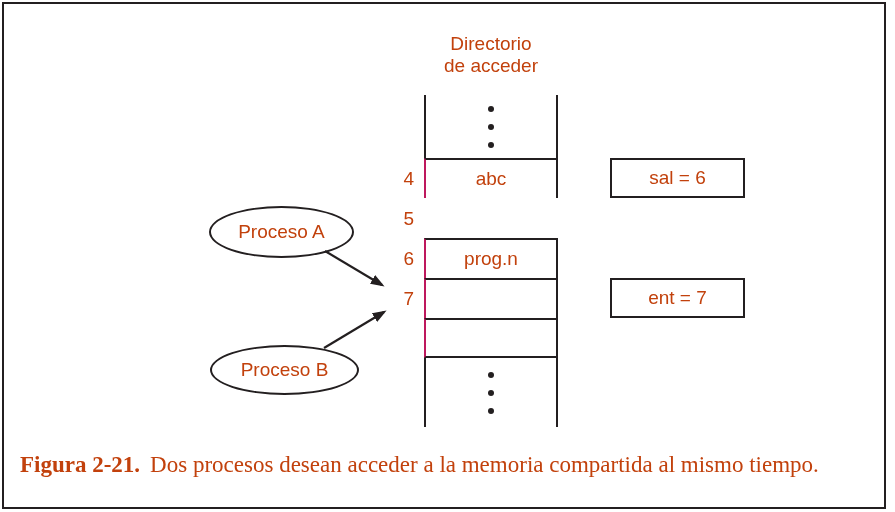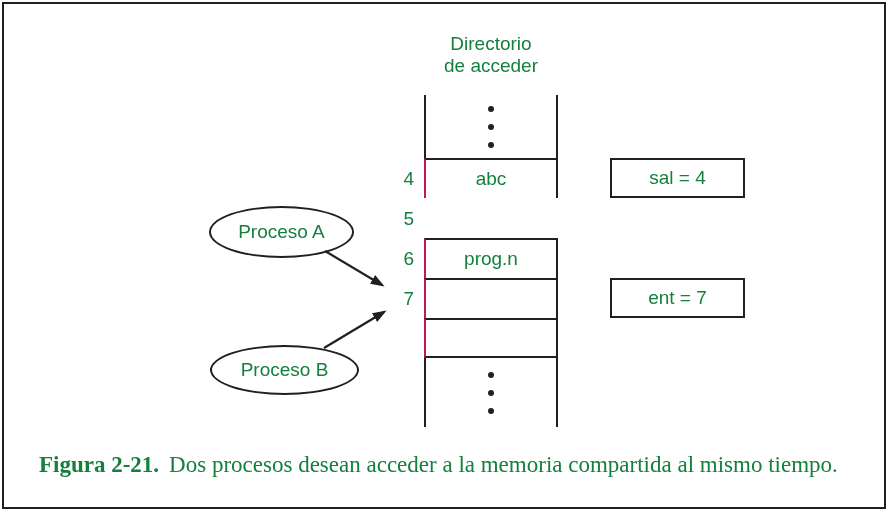--- a/index.html
+++ b/index.html
@@ -7,21 +7,21 @@
     padding: 0;
     background: #ffffff;
   }
   .canvas {
     position: relative;
     width: 895px;
     height: 512px;
     background: #ffffff;
     overflow: hidden;
     font-family: "Liberation Sans", sans-serif;
-    color: #15803d;
+    color: #c2410c;
   }
   .frame {
     position: absolute;
     left: 2px;
     top: 2px;
     width: 880px;
     height: 503px;
     border: 2px solid #231f20;
   }
   .title {
@@ -111,21 +111,21 @@
   .var-box.sal { top: 158px; }
   .var-box.ent { top: 278px; }
   .arrows-svg {
     position: absolute;
     left: 0;
     top: 0;
     pointer-events: none;
   }
   .caption {
     position: absolute;
-    left: 39px;
+    left: 20px;
     top: 450px;
     width: 845px;
     font-family: "Liberation Serif", serif;
     font-size: 23px;
     line-height: 30px;
     white-space: nowrap;
   }
   .caption .fig-label {
     font-weight: bold;
     margin-right: 10px;
@@ -191,21 +191,21 @@
     <defs>
       <marker id="arrowhead" markerWidth="16" markerHeight="12" refX="11" refY="5" orient="auto" markerUnits="userSpaceOnUse">
         <path d="M0,0 L14,5 L0,10 z" fill="#231f20"></path>
       </marker>
     </defs>
     <line x1="325" y1="251" x2="382" y2="285" stroke="#231f20" stroke-width="2.2" marker-end="url(#arrowhead)"></line>
     <line x1="324" y1="348" x2="384" y2="312" stroke="#231f20" stroke-width="2.2" marker-end="url(#arrowhead)"></line>
   </svg>
 
   <div class="var-box sal">
-    <span>sal = 4</span>
+    <span>sal = 6</span>
   </div>
   <div class="var-box ent">
     <span>ent = 7</span>
   </div>
 
   <div class="caption">
     <span class="fig-label">Figura 2-21.</span><span>Dos procesos desean acceder a la memoria compartida al mismo tiempo.</span>
   </div>
 
 </div>

